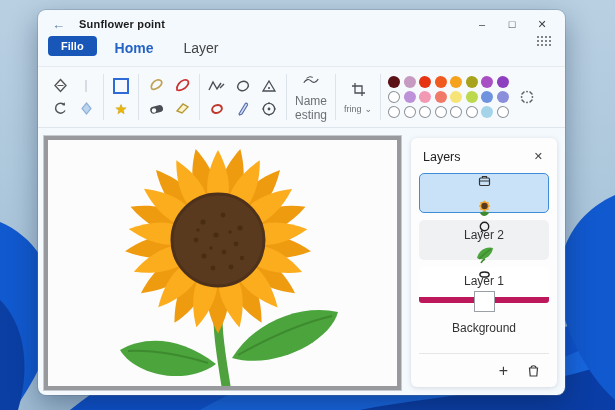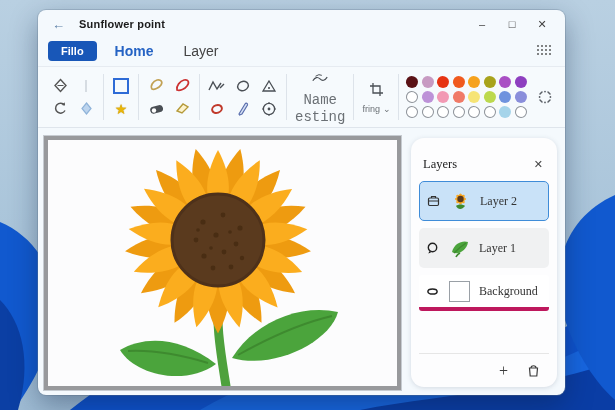--- a/index.html
+++ b/index.html
@@ -19,65 +19,65 @@
 
   
   .titlebar { height:26px; display:flex; align-items:center; padding:2px 10px 0 14px; }
   .back-arrow { font-size:13px; color:#5b7fa6; margin-right:14px; cursor:default; }
   .win-title { font-size:11px; font-weight:bold; color:#1b1b1b; letter-spacing:.2px; }
   .win-controls { margin-left:auto; display:flex; align-items:center; gap:4px; }
   .win-btn { width:26px; height:20px; display:flex; align-items:center; justify-content:center;
              font-size:11px; color:#444; border-radius:4px; }
 
   
-  .menubar { height:30px; display:flex; align-items:center; padding:0 12px 0 10px; gap:6px; }
+  .menubar { height:30px; display:flex; align-items:flex-start; padding:0 12px 0 10px; gap:6px; }
   .file-btn { background:#1857b8; color:#fff; font-size:11px; font-weight:bold;
               padding:4px 13px; border-radius:4px; }
   .menu-tab { font-size:14px; padding:4px 12px; color:#444; }
   .menu-tab.active { color:#2563c4; font-weight:bold; }
   .grid-icon { margin-left:auto; display:grid; grid-template-columns:repeat(4,4px); grid-auto-rows:4px; }
   .grid-icon i { width:2px; height:2px; background:#5a5a5a; border-radius:50%; }
 
   
   .toolbar { height:62px; display:flex; align-items:center; padding:0 6px 0 8px;
              border-top:1px solid #e6ebf1; border-bottom:1px solid #dfe5ec; background:#f6fafd; }
   .tgroup { display:flex; flex-direction:column; justify-content:center; gap:5px; padding:0 5px; }
   .trow { display:flex; align-items:center; justify-content:center; gap:8px; }
   .tsep { width:1px; height:46px; background:#dde3ea; margin:0 3px; flex:none; }
   .ticon { width:18px; height:18px; display:flex; align-items:center; justify-content:center; flex:none; }
   .ticon svg { display:block; }
   .select-rect { width:16px; height:16px; border:2px solid #2e6bd6; background:transparent; }
   .star { font-size:14px; color:#e8b50a; text-shadow:0 0 1px #a97d00; line-height:1; }
-  .tool-label { font-size:14px; color:#6b7075; text-align:center; line-height:1.15;font-family:Liberation Mono, monospace; }
+  .tool-label { font-size:12px; color:#6b7075; text-align:center; line-height:1.15; }
   .dropdown { display:flex; align-items:center; gap:3px; font-size:9px; color:#6b7075; }
   .chev { font-size:9px; color:#6b7075; }
 
   
   .palette { display:flex; flex-direction:column; gap:3px; padding:0 4px; }
   .pal-row { display:flex; gap:3.5px; }
   .swatch { width:12px; height:12px; border-radius:46% 54% 50% 50%/52% 48% 52% 48%; display:inline-block; }
   .swatch.outlined { border:1.3px solid #8d9299; }
 
   
   .content { position:absolute; left:0; right:0; top:118px; bottom:0; display:flex; }
   .canvas-frame { margin:8px 0 7px 6px; width:357px; height:254px;
                   border:4px solid #98999c; background:#fcfcfd; box-shadow:0 0 0 1px #c6cbd1; }
   .canvas-frame svg { display:block; }
 
   
   .layers-panel { position:relative; margin:10px 8px 8px 10px; flex:1; background:#fdfdfe;
-                  border-radius:13px; box-shadow:0 1px 5px rgba(60,80,100,.18); padding:16px 8px 0 8px;font-family:Liberation Serif, serif; }
+                  border-radius:6px; box-shadow:0 1px 5px rgba(60,80,100,.18); padding:8px 8px 0 8px; }
   .layers-header { display:flex; align-items:center; padding:2px 2px 8px 4px; }
   .layers-title { font-size:12.5px; color:#222; }
   .layers-close { margin-left:auto; font-size:11px; color:#444; padding:2px 4px; }
   .layer-item { display:flex; align-items:center; gap:8px; height:40px; border-radius:5px;
-                padding:0 6px; margin-bottom:7px; background:#fff; }
+                padding:0 6px; margin-bottom:7px; background:#fff;flex-direction:column; }
   .layer-item.selected { background:#c9e2f8; border:1.5px solid #3f8cd8; }
   .layer-item.dim { background:#f0f1f2; }
-  .layer-item.plain { border-bottom:4px solid #be185d; border-radius:3px; height:36px; }
+  .layer-item.plain { border-bottom:6px solid #be185d; border-radius:3px; height:36px; }
   .vis-icon { width:14px; height:14px; flex:none; display:flex; align-items:center; justify-content:center; }
   .thumb { width:24px; height:24px; flex:none; display:flex; align-items:center; justify-content:center; }
   .thumb-bg { width:21px; height:21px; background:#fff; border:1.3px solid #9aa0a6; }
   .layer-name { font-size:12px; color:#333; }
   .layers-footer { position:absolute; left:8px; right:8px; bottom:0; height:34px;
                    border-top:1px solid #e6e6e6; display:flex; align-items:center;
                    justify-content:flex-end; gap:18px; padding:0 8px; }
   .plus-btn { font-size:16px; color:#3c3c3c; line-height:1; }
   .trash-btn svg { display:block; }
 </style>

